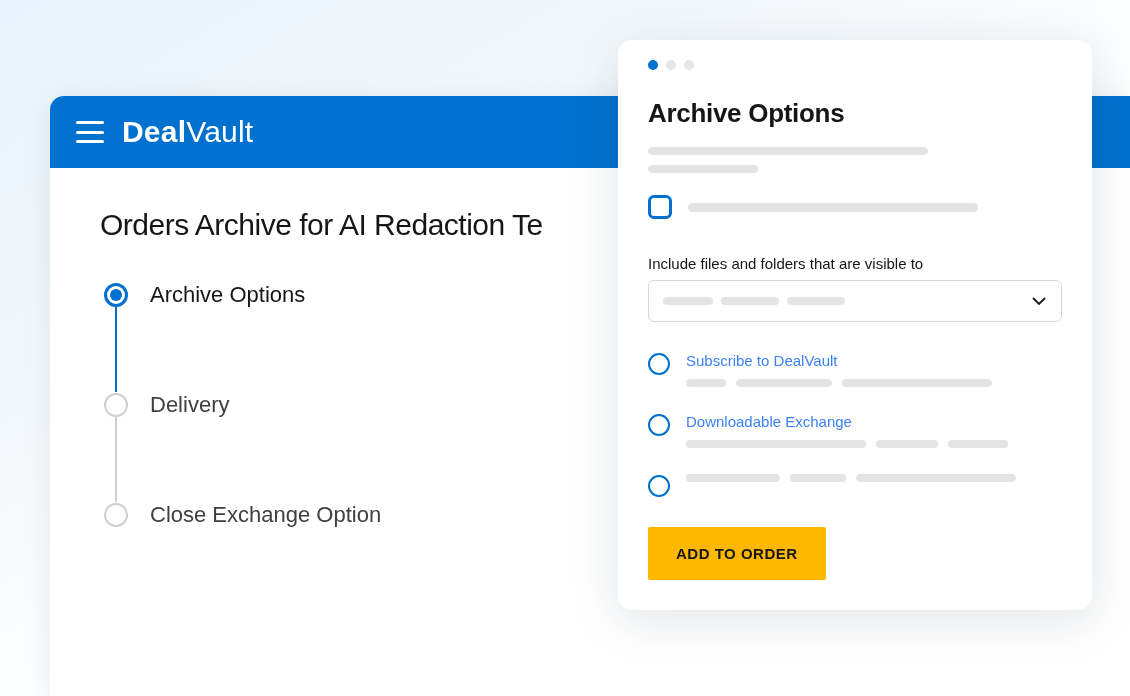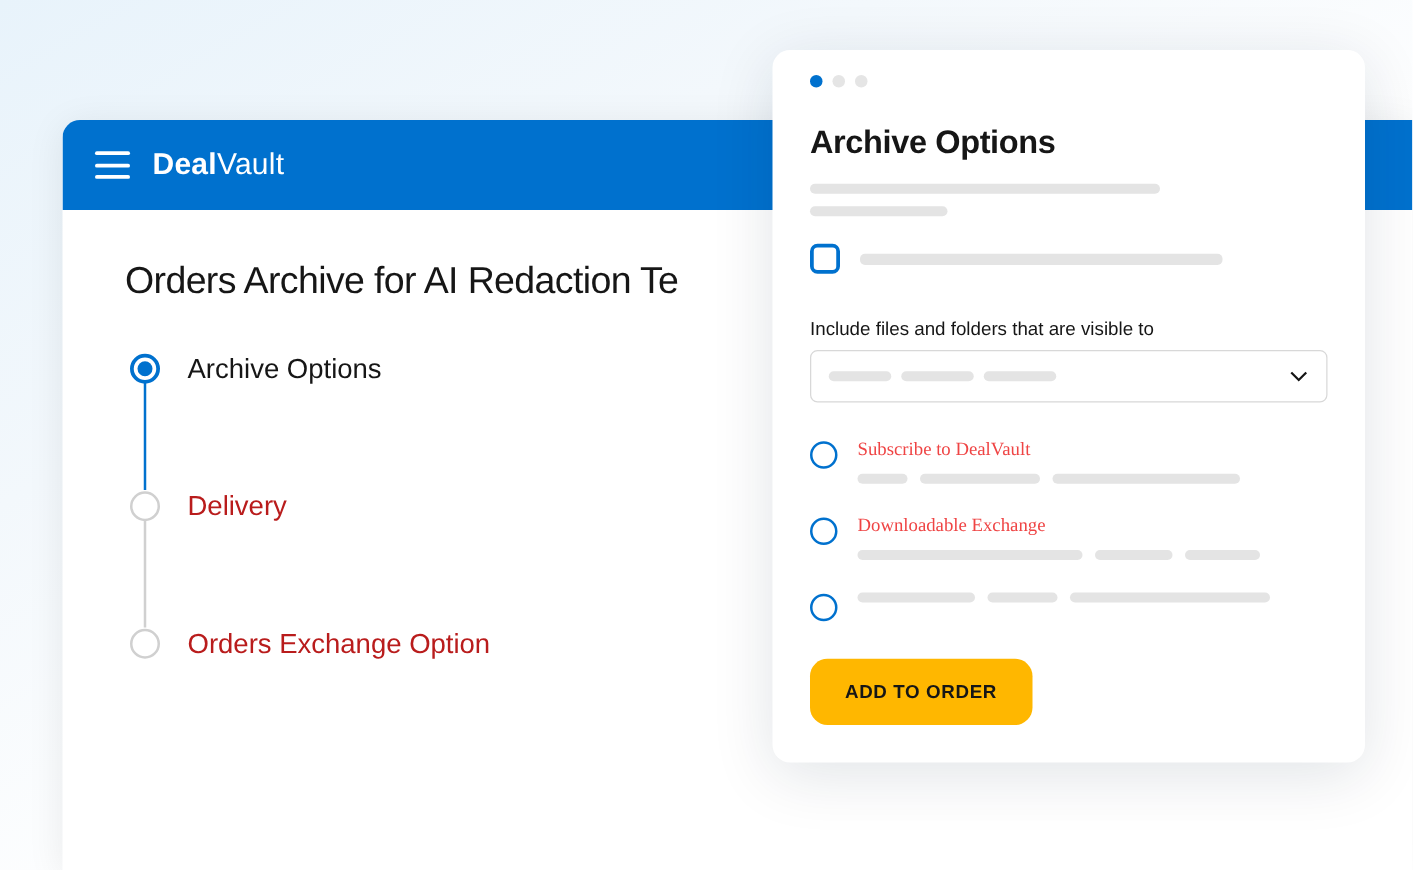--- a/index.html
+++ b/index.html
@@ -39,21 +39,21 @@
     cursor: pointer;
   }
   .menu-icon span {
     display: block;
     height: 3px;
     background: #fff;
     border-radius: 2px;
   }
   .brand {
     color: #fff;
-    font-size: 24px;
+    font-size: 30px;
     font-weight: 400;
     letter-spacing: 0.2px;
   }
   .brand b { font-weight: 700; }
 
   .app-body {
     padding: 40px 50px;
   }
   .page-title {
     font-size: 30px;
@@ -92,21 +92,21 @@
   }
   .step.active .step-marker::after {
     content: "";
     position: absolute;
     inset: 3px;
     background: #0071ce;
     border-radius: 50%;
   }
   .step-label {
     font-size: 22px;
-    color: #b91c1c;
+    color: #404040;
     font-weight: 400;
   }
   .step.active .step-label {
     color: #161616;
     font-weight: 500;
   }
   .step-line {
     position: absolute;
     left: 11px;
     top: 24px;
@@ -193,35 +193,34 @@
     border: 2.5px solid #0071ce;
     border-radius: 50%;
     flex-shrink: 0;
     cursor: pointer;
     margin-top: 1px;
   }
   .radio-content { flex: 1; }
   .radio-label {
     font-size: 15px;
     font-weight: 500;
-    color: #ef4444;
+    color: #3b82f6;
     margin-bottom: 10px;
-    font-family: Liberation Serif, serif;
   }
   .radio-skel { display: flex; gap: 10px; }
 
   .primary-btn {
     background: #ffb700;
     color: #161616;
     font-weight: 700;
     font-size: 15px;
     letter-spacing: 0.5px;
     padding: 18px 28px;
     border: none;
-    border-radius: 14px;
+    border-radius: 2px;
     cursor: pointer;
   }
 </style>
 </head>
 <body>
 
 <div class="app-window">
   <div class="app-header">
     <div class="menu-icon">
       <span></span>
@@ -242,21 +241,21 @@
         <div class="step-label">Archive Options</div>
         <div class="step-line"></div>
       </div>
       <div class="step">
         <div class="step-marker"></div>
         <div class="step-label">Delivery</div>
         <div class="step-line"></div>
       </div>
       <div class="step">
         <div class="step-marker"></div>
-        <div class="step-label">Orders Exchange Option</div>
+        <div class="step-label">Close Exchange Option</div>
         <div class="step-line"></div>
       </div>
     </div>
   </div>
 </div>
 
 <div class="modal">
   <div class="modal-dots">
     <span class="active"></span>
     <span></span>

